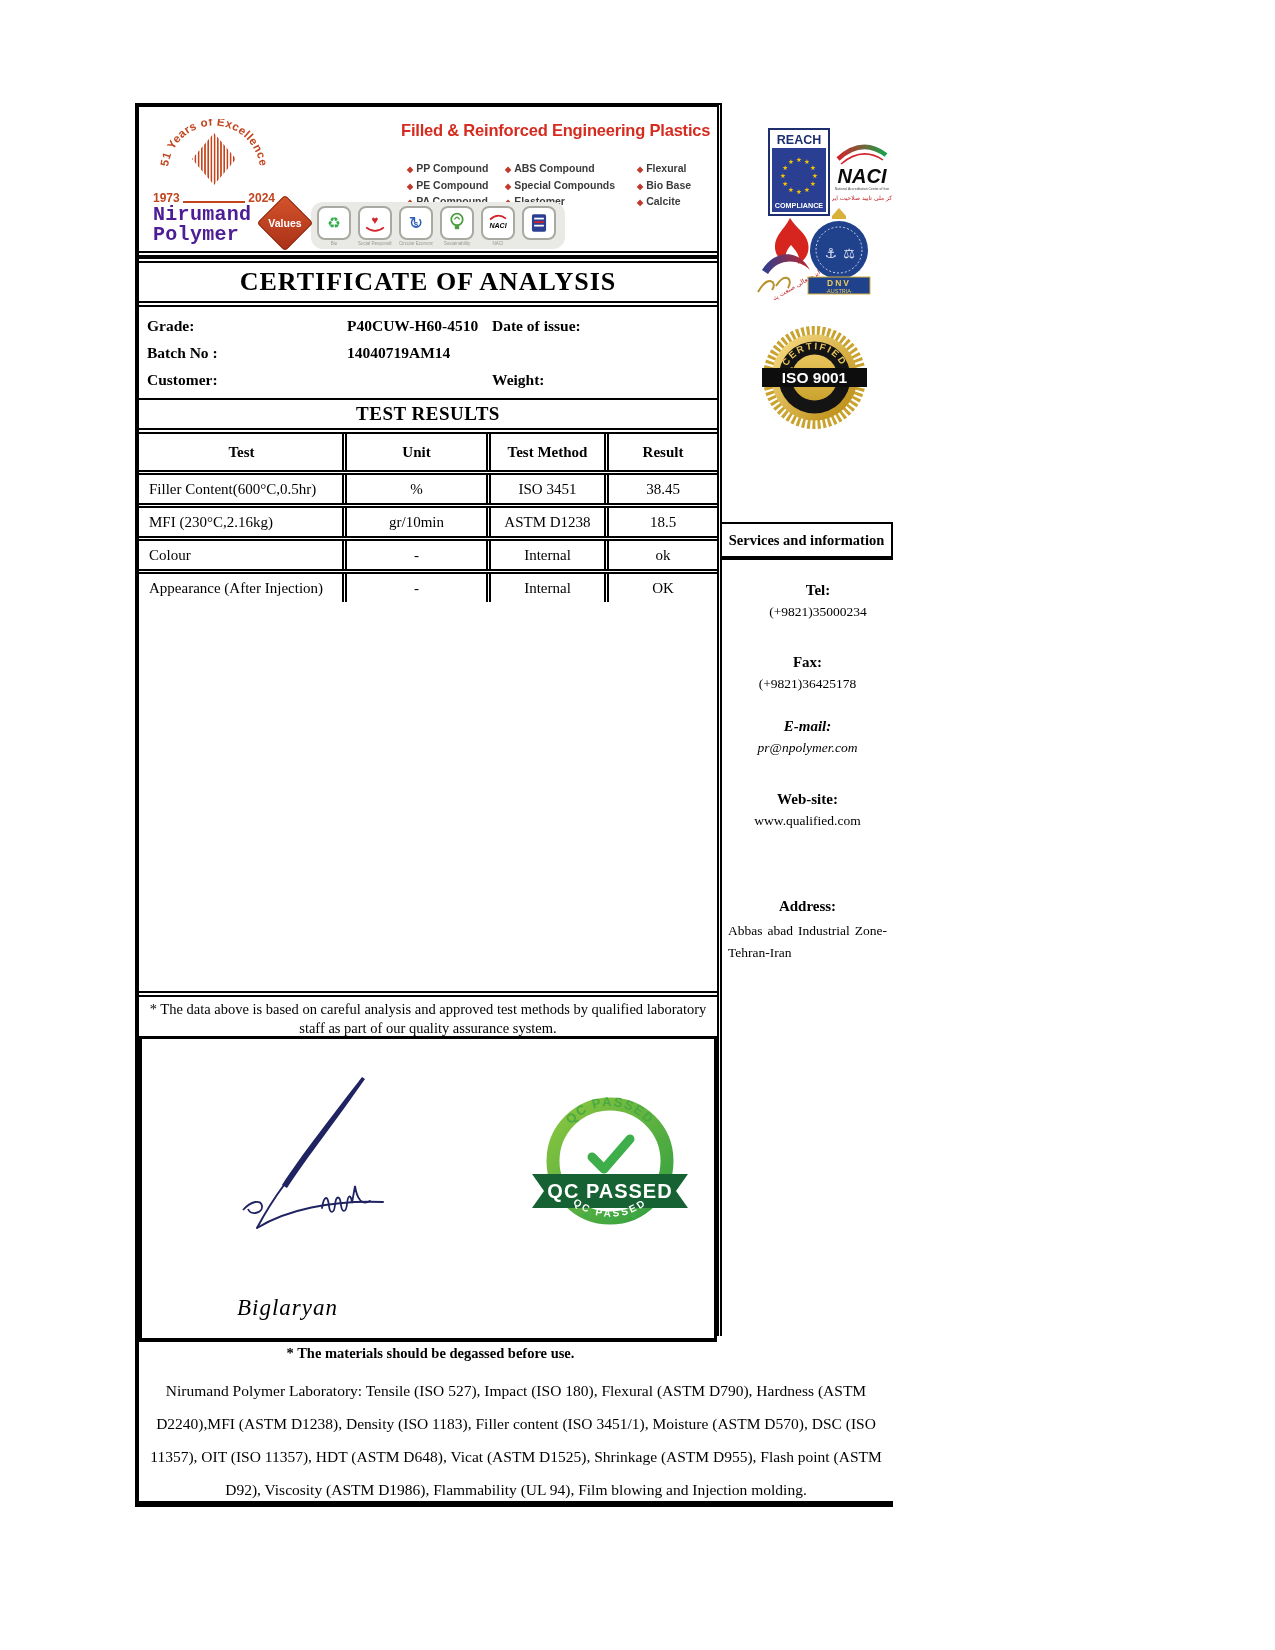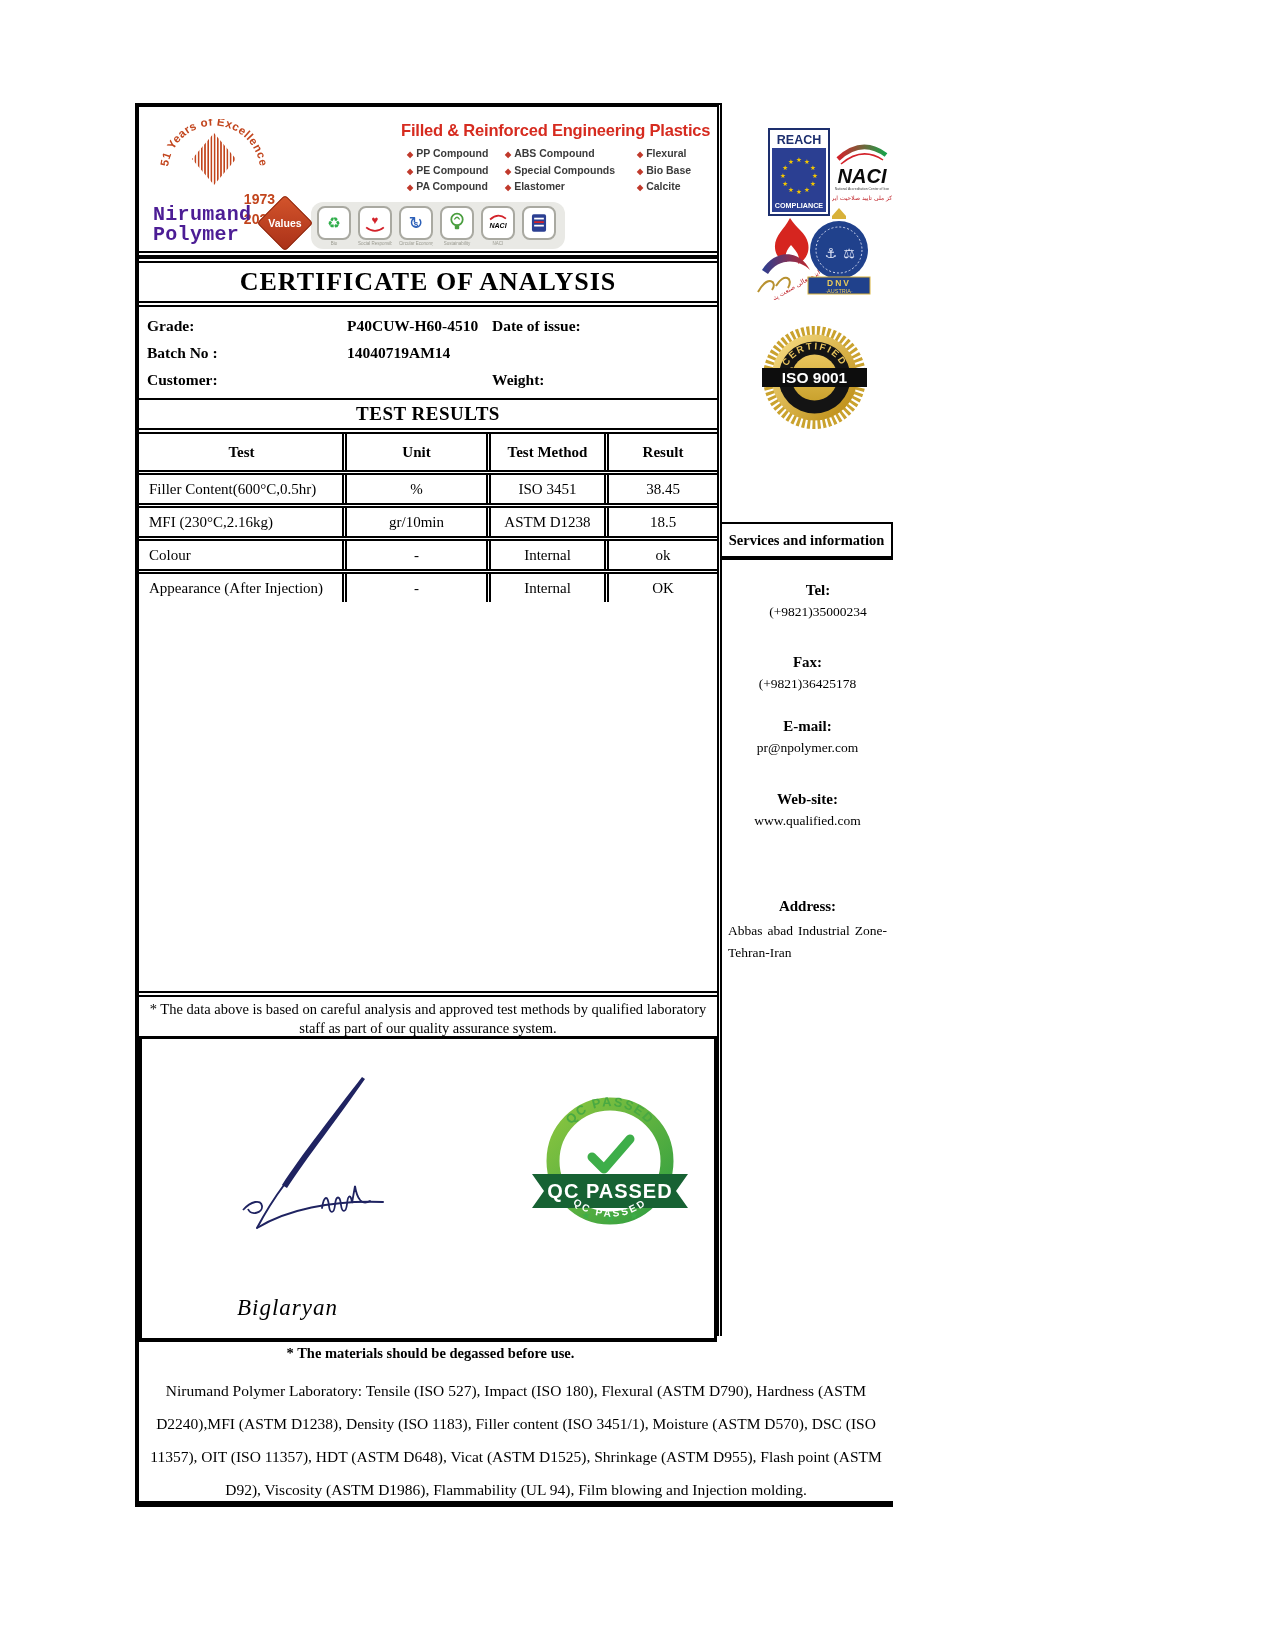--- a/index.html
+++ b/index.html
@@ -12,30 +12,30 @@
   
   .left-col { position:absolute; left:0; top:0; width:583px; height:1233px;
               border-top:4px solid #000; border-right:5px double #000; background:#fff; }
 
   .header-box { position:relative; height:150px; border-bottom:6px double #000; }
 
   
   .logo { position:absolute; left:14px; top:12px; width:122px; }
   .logo svg { display:block; }
   .logo-years { display:flex; align-items:flex-end; color:#c2451d; font-family:"Liberation Sans",sans-serif;
-                font-weight:bold; font-size:14px; height:14px;flex-direction:column; }
+                font-weight:bold; font-size:12px; height:14px; }
   .logo-years .rule { flex:1; border-bottom:2px solid #c2451d; margin:0 3px 2px; }
   .logo-name { color:#4c1d95; font-family:Liberation Mono, monospace; font-weight:800;
                font-size:20px; line-height:20px; letter-spacing:0.3px; }
 
   
   .products { position:absolute; left:262px; top:14px; width:312px; }
   .products-title { color:#d62b1f; font-family:"Liberation Sans",sans-serif; font-weight:bold;
                     font-size:16.5px; letter-spacing:-0.2px; white-space:nowrap; }
-  .prod-cols { position:relative; height:48px; margin-top:6px; }
+  .prod-cols { position:relative; height:48px; margin-top:21px; }
   .prod-col { position:absolute; top:0; }
   .prod-col.c1 { left:6px; } .prod-col.c2 { left:104px; } .prod-col.c3 { left:236px; }
   .prod-item { font-family:"Liberation Sans",sans-serif; font-weight:bold; font-size:10.5px;
                color:#3b3b3b; line-height:15.5px; white-space:nowrap; }
   .prod-item .b { color:#c0392b; font-size:8px; margin-right:3px; }
 
   
   .values-band { position:absolute; left:172px; top:95px; width:254px; height:47px;
                  background:#e9e9e5; border-radius:12px; }
   .values-diamond { position:absolute; left:126px; top:96px; width:40px; height:40px;
@@ -422,21 +422,21 @@
       <div class="services-cell">Services and information</div>
 
       <div class="contact" style="top:479px;padding-left:21px;">
         <div class="clab">Tel:</div>
         <div class="cval">(+9821)35000234</div>
       </div>
       <div class="contact" style="top:551px;">
         <div class="clab">Fax:</div>
         <div class="cval">(+9821)36425178</div>
       </div>
-      <div class="contact" style="top:615px;">
+      <div class="contact" style="top:615px;font-style:italic;">
         <div class="clab">E-mail:</div>
         <div class="cval">pr@npolymer.com</div>
       </div>
       <div class="contact" style="top:688px;">
         <div class="clab">Web-site:</div>
         <div class="cval">www.qualified.com</div>
       </div>
       <div class="contact" style="top:795px;">
         <div class="clab">Address:</div>
         <div class="cval addr">Abbas abad Industrial Zone-Tehran-Iran</div>

